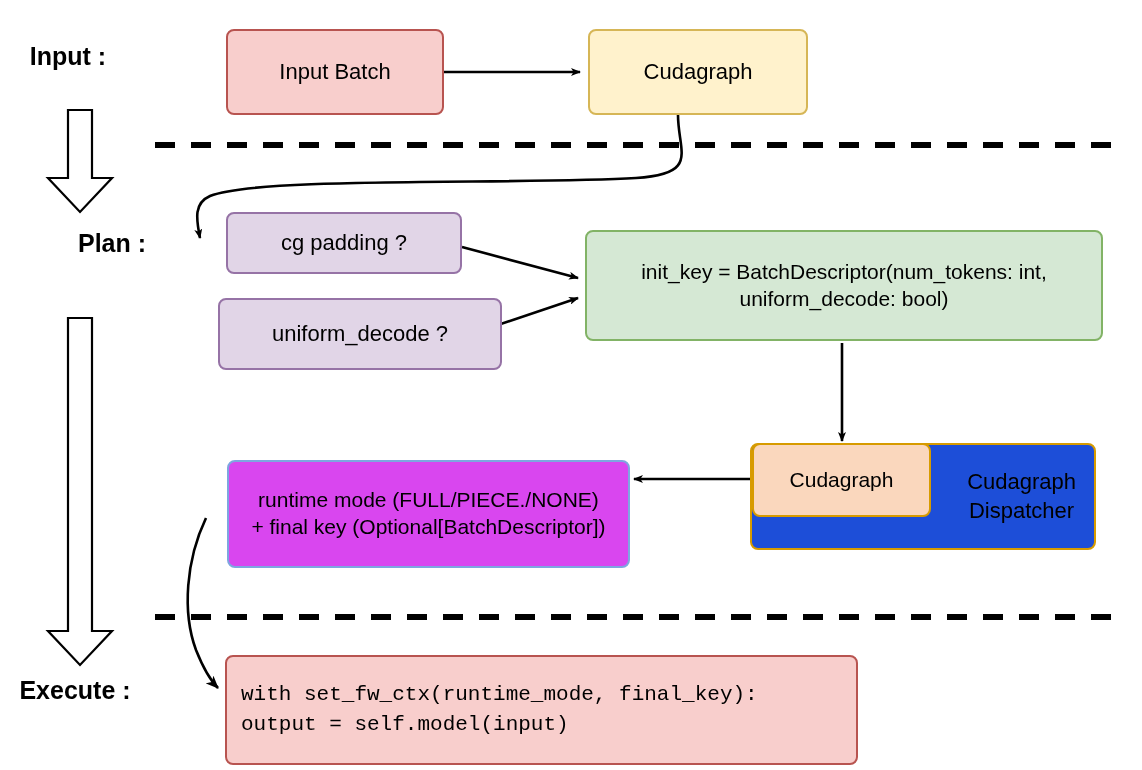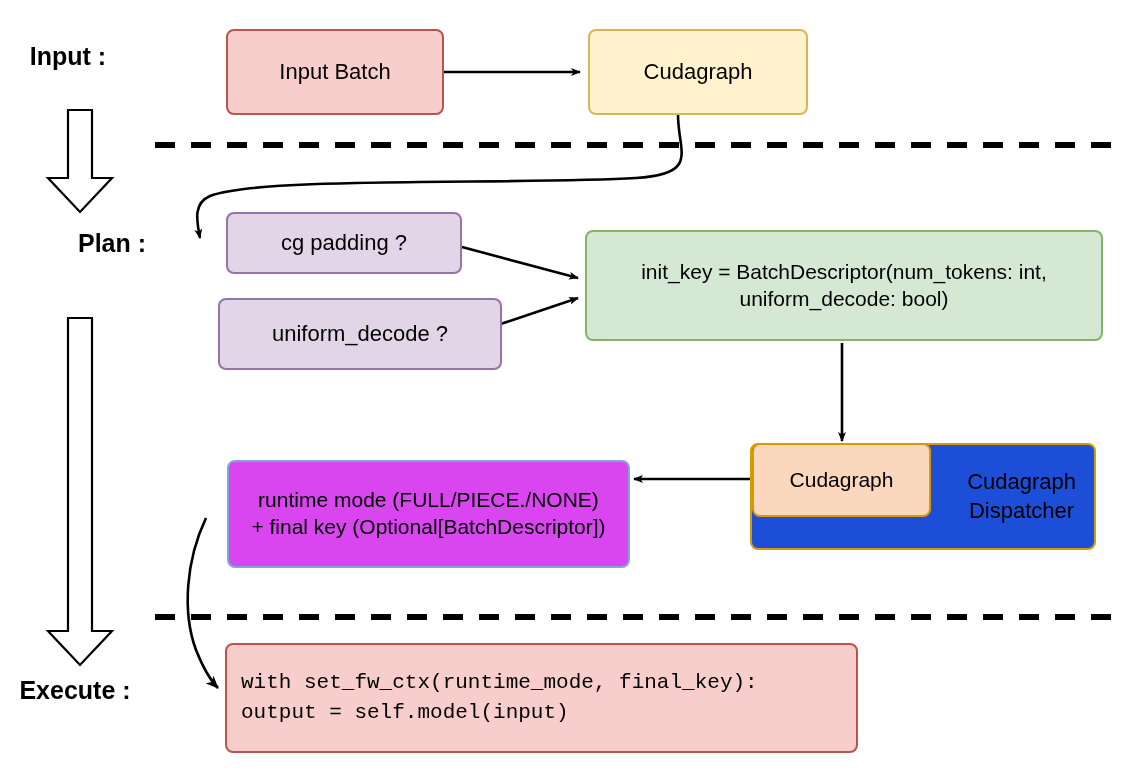--- a/index.html
+++ b/index.html
@@ -50,20 +50,21 @@
     padding: 2px 20px;
   }
   .node.code {
     font-family: "Liberation Mono", monospace;
     font-size: 21px;
     text-align: left;
     justify-content: flex-start;
     align-items: center;
     line-height: 1.45;
     padding-left: 14px;
+    margin-top: 12px;
   }
   .node.small {
     font-size: 21px;
   }
   .node.green-key {
     font-size: 21px;
   }
 </style>
 </head>
 <body>

